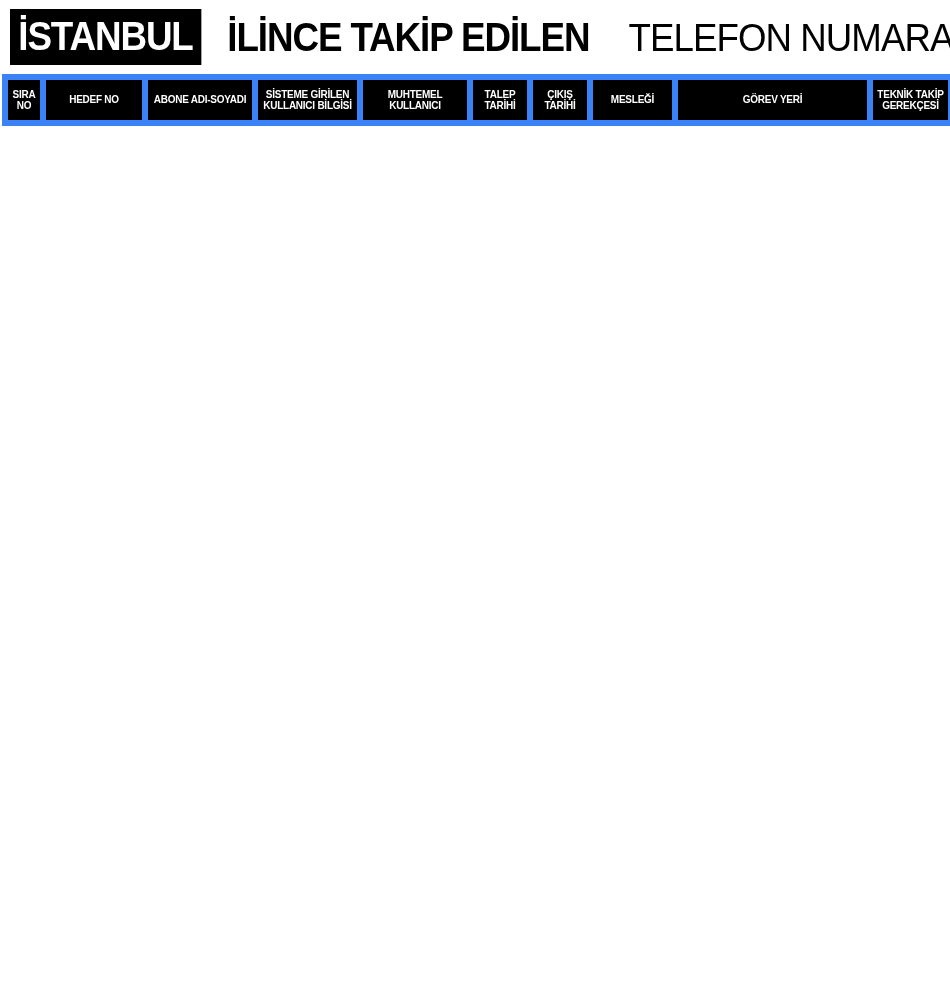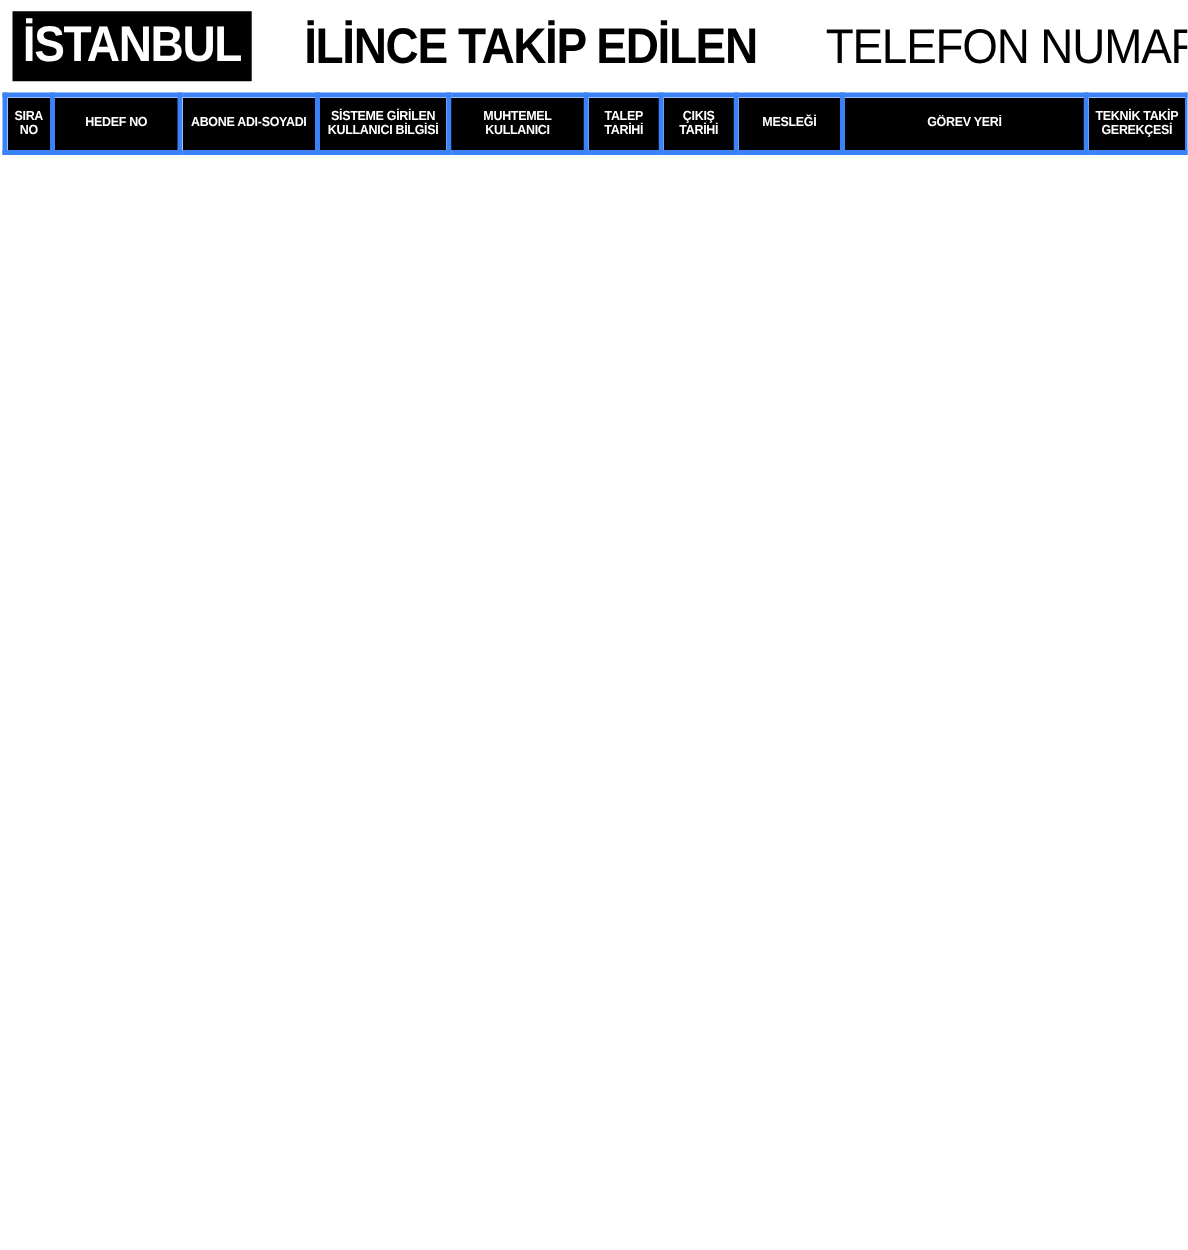--- a/index.html
+++ b/index.html
@@ -20,21 +20,21 @@
     position: relative;
     padding: 0;
   }
 
   
   .title-bar {
     display: flex;
     align-items: center;
     height: 74px;
     padding: 0 6px 0 10px;
-    gap: 16px;
+    gap: 0px;
     white-space: nowrap;
     overflow: hidden;
   }
   .title-hl {
     background: #000000;
     color: #ffffff;
     font-weight: bold;
     font-size: 40px;
     line-height: 1;
     letter-spacing: -1.2px;
@@ -66,21 +66,21 @@
 
   
   table.main {
     border-collapse: collapse;
     table-layout: fixed;
     width: 946px;
     margin: 0 2px 0 2px;
     border: 2px solid #000;
   }
   table.main th, table.main td {
-    border: 4px solid #3b82f6;
+    border: 6px solid #3b82f6;
     padding: 1px 2px;
     vertical-align: middle;
     overflow: hidden;
     margin-top: 31px;
   }
   thead th {
     background: #000000;
     color: #ffffff;
     font-weight: bold;
     font-size: 10.5px;

